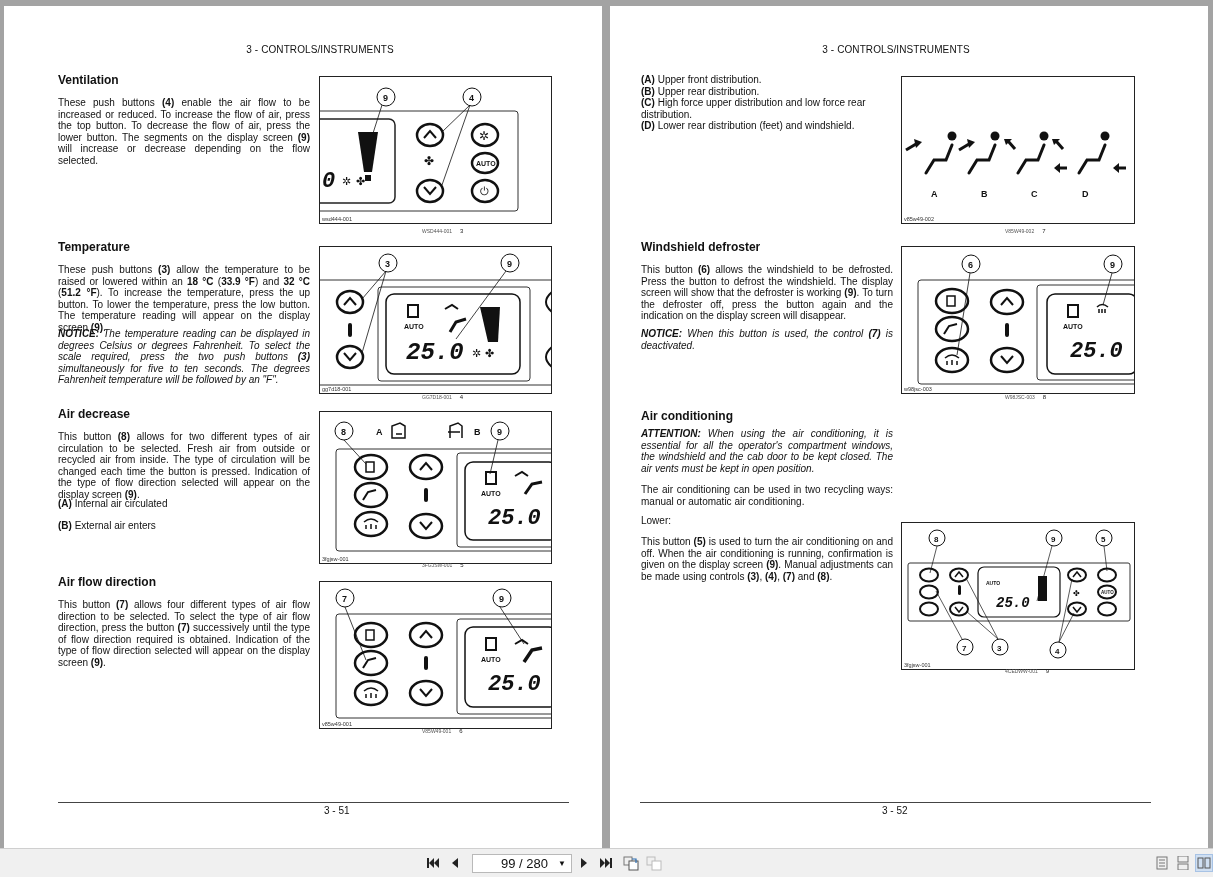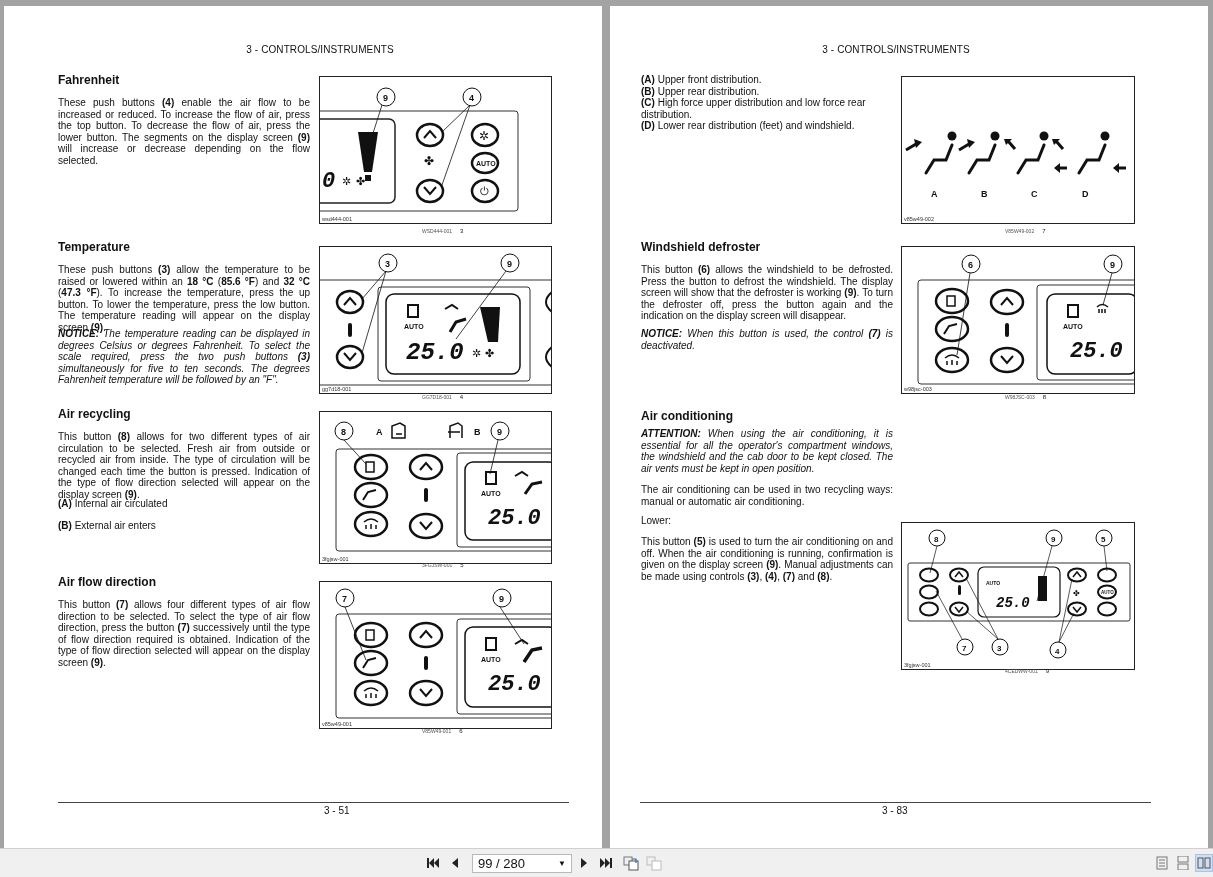--- a/index.html
+++ b/index.html
@@ -26,41 +26,41 @@
   .col-r { left: 31px; width: 252px; }
 
   .fig { position: absolute; border: 1.5px solid #222; background: #fff; overflow: hidden; }
   .fig-id { position: absolute; left: 2px; bottom: 1px; font-size: 5.5px; color: #333; }
   .fig-cap { position: absolute; font-size: 5px; color: #555; }
   .fig-cap span.n { font-size: 6px; margin-left: 8px; color: #222; }
   .fig svg { position: absolute; left: 0; top: 0; }
 
   .toolbar { position: absolute; left: 0; top: 848px; width: 1213px; height: 29px; background: #f0f0f0; border-top: 1px solid #cfcfcf; }
   .tb-btn { position: absolute; top: 6px; height: 16px; display: flex; align-items: center; justify-content: center; font-size: 12px; color: #222; cursor: pointer; }
-  .page-input { position: absolute; left: 472px; top: 5px; width: 100px; height: 19px; background: #fff; border: 1px solid #b9b9b9; font-size: 13px; padding-left: 5px; line-height: 17px; }
+  .page-input { position: absolute; left: 472px; top: 5px; width: 100px; height: 19px; background: #fff; border: 1px solid #b9b9b9; font-size: 13px; padding-left: 5px; line-height: 17px; text-align: center; }
   .page-input .dd { position: absolute; right: 5px; top: 0; font-size: 8px; }
   .view-btn { position: absolute; top: 5px; width: 18px; height: 18px; display: flex; align-items: center; justify-content: center; }
   .view-btn.active { background: #cfdff2; border: 1px solid #a8c3e5; }
 </style>
 </head>
 <body>
 
 <div class="viewer">
 
   <div class="page left">
     <div class="run-head">3 - CONTROLS/INSTRUMENTS</div>
 
-    <div class="sec-title col-l" style="top:67px">Fahrenheit</div>
+    <div class="sec-title col-l" style="top:67px">Ventilation</div>
     <div class="para col-l" style="top:91px">These push buttons <b>(4)</b> enable the air flow to be increased or reduced. To increase the flow of air, press the top button. To decrease the flow of air, press the lower button. The segments on the display screen <b>(9)</b> will increase or decrease depending on the flow selected.</div>
 
     <div class="sec-title col-l" style="top:234px">Temperature</div>
-    <div class="para col-l" style="top:258px">These push buttons <b>(3)</b> allow the temperature to be raised or lowered within an <b>18 °C</b> (<b>85.6 °F</b>) and <b>32 °C</b> (<b>47.3 °F</b>). To increase the temperature, press the up button. To lower the temperature, press the low button. The temperature reading will appear on the display screen <b>(9)</b>.</div>
+    <div class="para col-l" style="top:258px">These push buttons <b>(3)</b> allow the temperature to be raised or lowered within an <b>18 °C</b> (<b>33.9 °F</b>) and <b>32 °C</b> (<b>51.2 °F</b>). To increase the temperature, press the up button. To lower the temperature, press the low button. The temperature reading will appear on the display screen <b>(9)</b>.</div>
     <div class="para col-l" style="top:322px"><i><b>NOTICE:</b> The temperature reading can be displayed in degrees Celsius or degrees Fahrenheit. To select the scale required, press the two push buttons <b>(3)</b> simultaneously for five to ten seconds. The degrees Fahrenheit temperature will be followed by an "F".</i></div>
 
-    <div class="sec-title col-l" style="top:401px">Air recycling</div>
+    <div class="sec-title col-l" style="top:401px">Air decrease</div>
     <div class="para col-l" style="top:425px">This button <b>(8)</b> allows for two different types of air circulation to be selected. Fresh air from outside or recycled air from inside. The type of circulation will be changed each time the button is pressed. Indication of the type of flow direction selected will appear on the display screen <b>(9)</b>.</div>
     <div class="para col-l" style="top:492px"><b>(A)</b> Internal air circulated</div>
     <div class="para col-l" style="top:514px"><b>(B)</b> External air enters</div>
 
     <div class="sec-title col-l" style="top:569px">Air flow direction</div>
     <div class="para col-l" style="top:593px">This button <b>(7)</b> allows four different types of air flow direction to be selected. To select the type of air flow direction, press the button <b>(7)</b> successively until the type of flow direction required is obtained. Indication of the type of flow direction selected will appear on the display screen <b>(9)</b>.</div>
 
     <div class="fig" style="left:315px; top:70px; width:233px; height:148px;">
       <svg width="233" height="148" viewBox="0 0 233 148">
         <rect x="-10" y="34" width="208" height="100" rx="3" fill="none" stroke="#333" stroke-width="1"></rect>
@@ -331,21 +331,21 @@
         <line x1="96" y1="116" x2="64" y2="55" stroke="#111" stroke-width="0.7"></line>
         <line x1="96" y1="116" x2="64" y2="88" stroke="#111" stroke-width="0.7"></line>
         <line x1="157" y1="119" x2="170" y2="56" stroke="#111" stroke-width="0.7"></line>
         <line x1="157" y1="119" x2="172" y2="90" stroke="#111" stroke-width="0.7"></line>
       </svg>
       <div class="fig-id">3fgjsw-001</div>
     </div>
     <div class="fig-cap" style="left:395px; top:662px;"><span>4CEDWW-001</span><span class="n">9</span></div>
 
     <div class="foot-rule"></div>
-    <div class="pg-num">3 - 83</div>
+    <div class="pg-num">3 - 52</div>
   </div>
 </div>
 
 <div class="toolbar">
   <div class="tb-btn" style="left:425px; width:16px;">
     <svg width="14" height="12" viewBox="0 0 14 12">
         <rect x="1" y="1" width="2" height="10" fill="#222"></rect>
         <polygon points="8,1 8,11 3,6" fill="#222"></polygon>
         <polygon points="13,1 13,11 8,6" fill="#222"></polygon>
       </svg>

